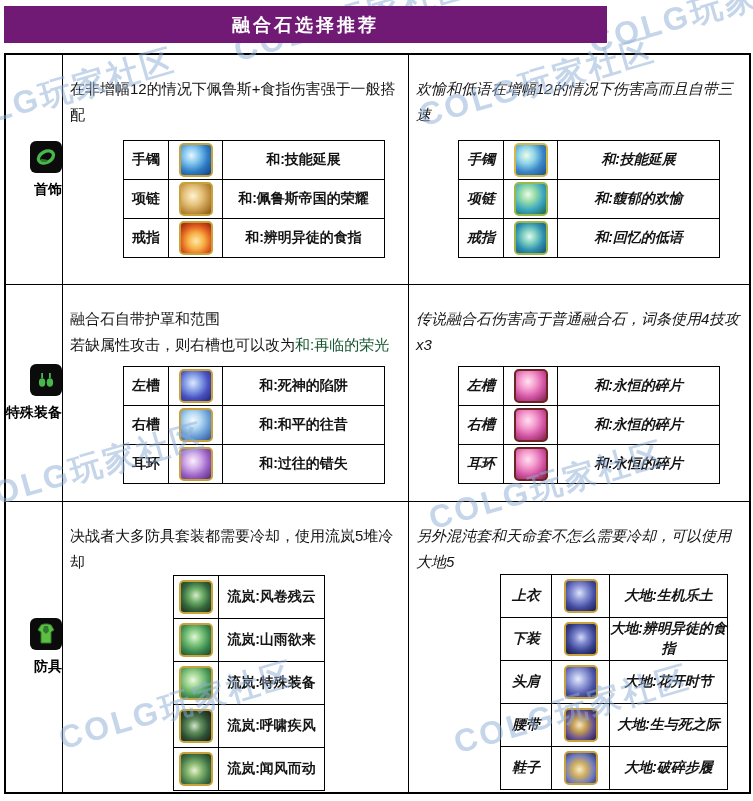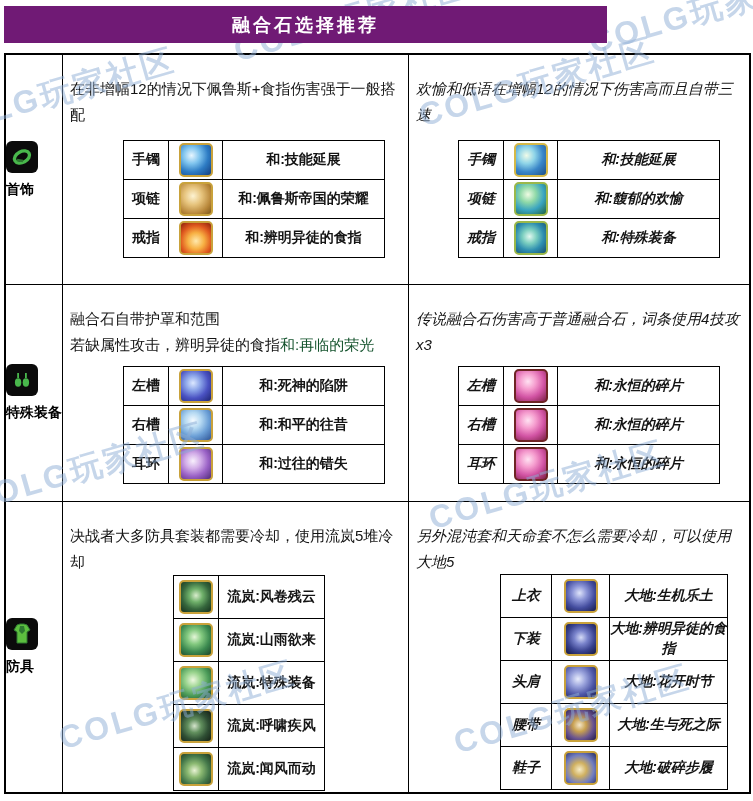--- a/index.html
+++ b/index.html
@@ -32,21 +32,21 @@
   .row-special{height:217px;}
   .row-armor{height:290px;}
   .cell{
     border-right:1.5px solid #000;border-bottom:1.5px solid #000;
     position:relative;box-sizing:border-box;
   }
   .row-armor .cell{border-bottom:none;}
   .cell.right-col{border-right:none;font-style:italic;}
   .sidebar-cell{
     width:57px;flex:0 0 57px;display:flex;flex-direction:column;
-    align-items:flex-start;justify-content:center;gap:8px;
+    align-items:flex-end;justify-content:center;gap:8px;
   }
   .left-col{flex:0 0 346px;}
   .right-col{flex:1;}
   
   .sb-icon{
     width:32px;height:32px;background:#0b0b0b;border-radius:6px;
     display:flex;align-items:center;justify-content:center;
   }
   .sb-label{font-weight:bold;font-size:14px;color:#000;white-space:nowrap;max-width:56px;overflow:hidden;}
   
@@ -176,21 +176,21 @@
           <td class="icocell">
                 <div class="item-icon" data-icon="green-orb-stone"></div>
               </td>
           <td class="desc">和:馥郁的欢愉</td>
         </tr>
         <tr>
           <td class="slot">戒指</td>
           <td class="icocell">
                 <div class="item-icon" data-icon="green-teal-stone"></div>
               </td>
-          <td class="desc">和:特殊装备</td>
+          <td class="desc">和:回忆的低语</td>
         </tr>
       </tbody>
         </table>
     </div>
   </div>
 
   <div class="row row-special">
     <div class="cell sidebar-cell">
       <div class="sb-icon">
         <svg width="24" height="24" viewBox="0 0 24 24">
@@ -199,21 +199,21 @@
           <ellipse cx="8.1" cy="14.5" rx="3.2" ry="4.2" fill="#49b84c"></ellipse>
           <ellipse cx="15.9" cy="14.5" rx="3.2" ry="4.2" fill="#49b84c"></ellipse>
         </svg>
       </div>
       <span class="sb-label">特殊装备</span>
     </div>
 
     <div class="cell left-col">
       <p class="note">
         <span>融合石自带护罩和范围</span><br>
-        <span>若缺属性攻击，辨明异徒的食指</span><span class="red-text">和:再临的荣光</span>
+        <span>若缺属性攻击，则右槽也可以改为</span><span class="red-text">和:再临的荣光</span>
       </p>
       <table class="itable t-special-left">
         <tbody>
             <tr>
           <td class="slot">左槽</td>
           <td class="icocell">
                 <div class="item-icon" data-icon="blue-shield-stone"></div>
               </td>
           <td class="desc">和:死神的陷阱</td>
         </tr>

